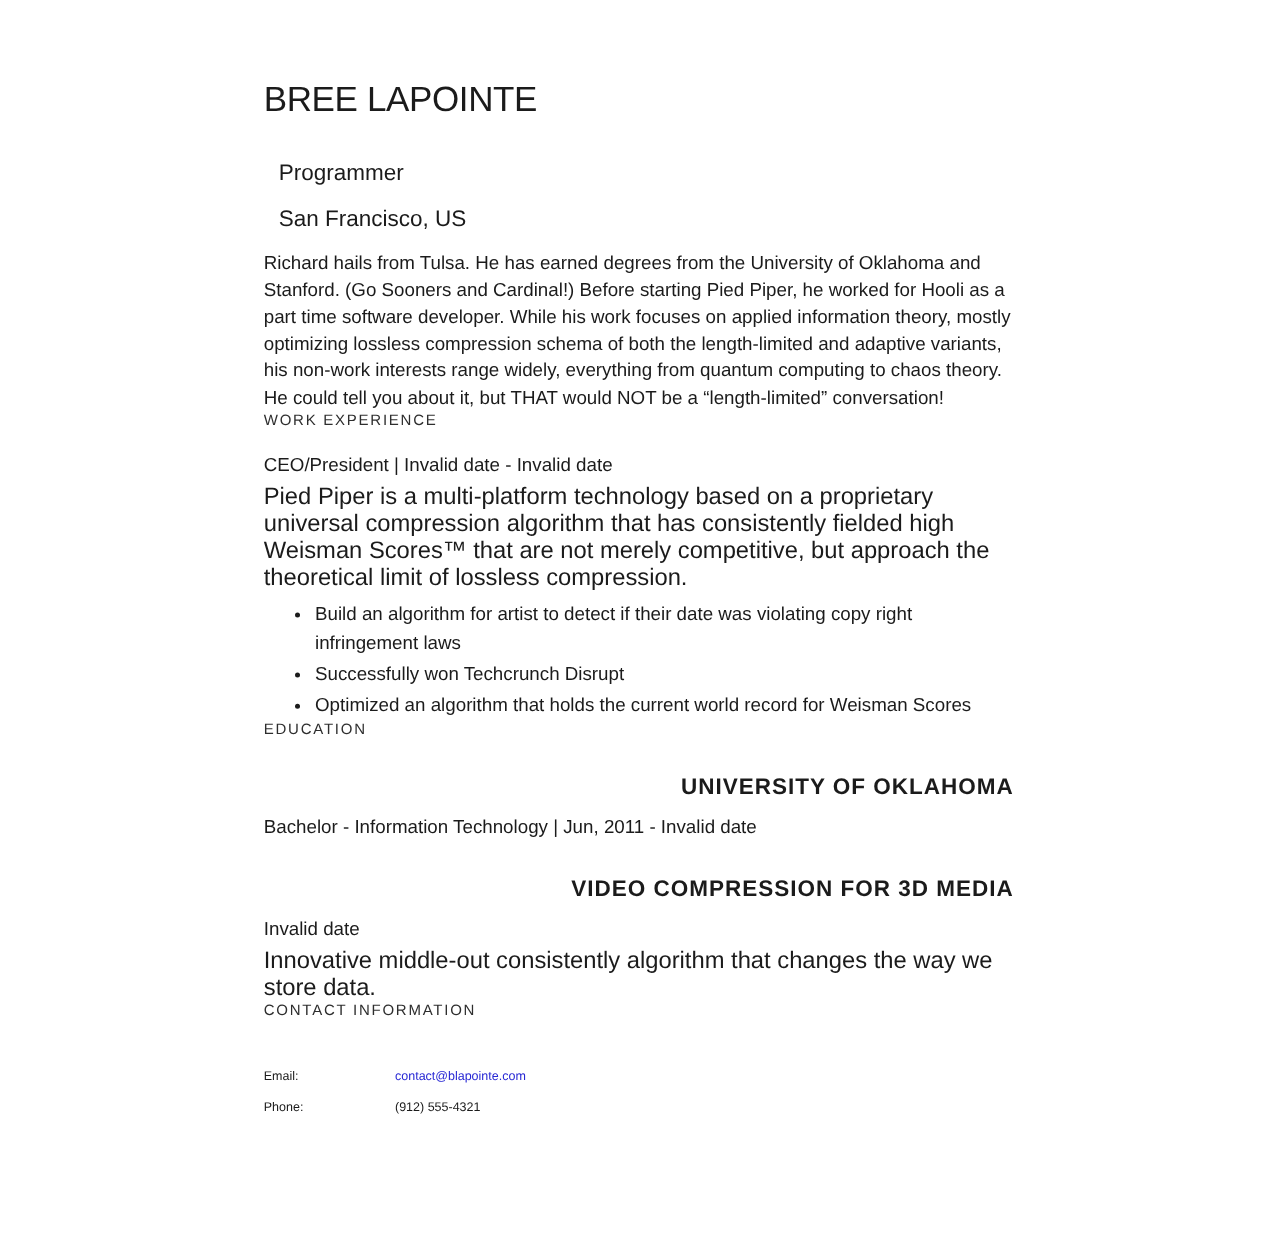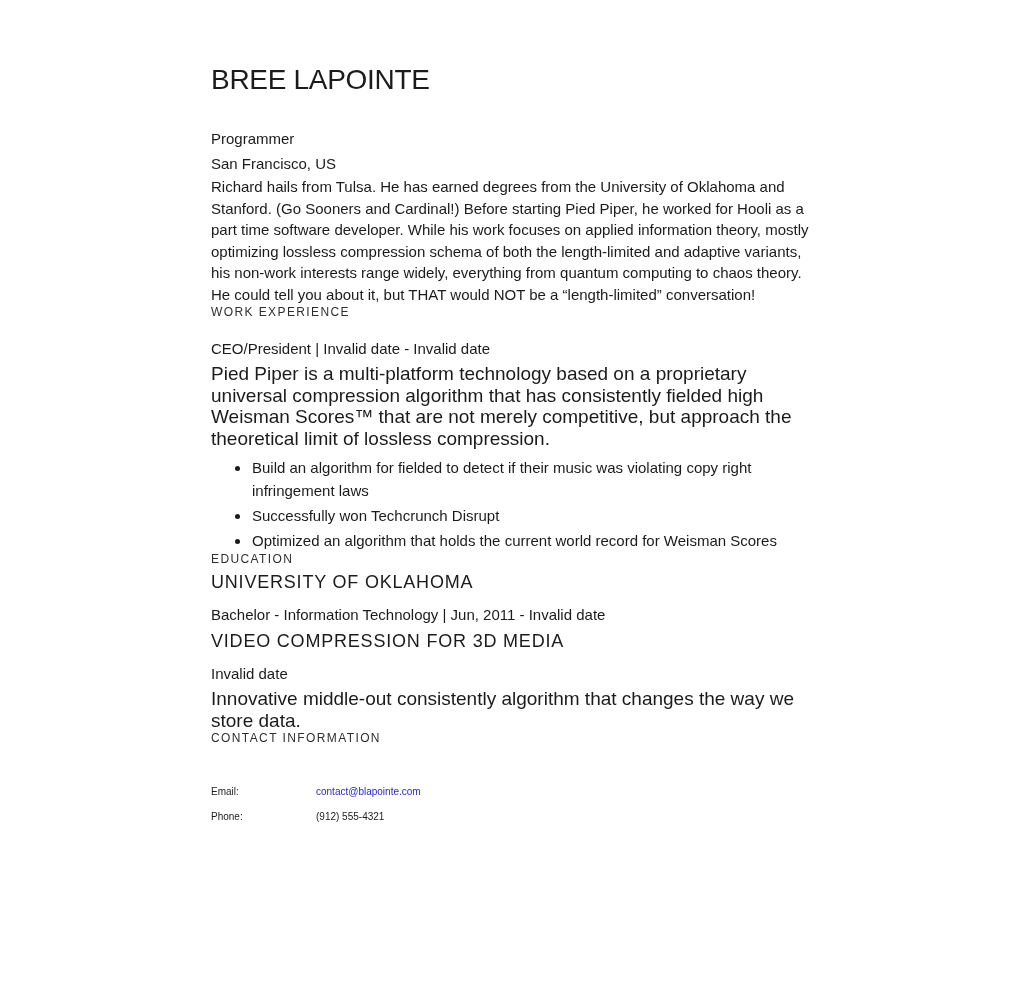--- a/index.html
+++ b/index.html
@@ -23,23 +23,23 @@
     overflow: hidden;
   }
   .name {
     font-size: 28px;
     line-height: 28px;
     font-weight: 400;
     letter-spacing: -0.3px;
     margin: 0;
   }
   .meta {
-    font-size: 15px;
+    font-size: 18px;
     line-height: 25px;
-    margin: 0;
+    margin: 12px;
   }
   .meta-first { margin-top: 32px; }
   .summary {
     font-size: 15px;
     line-height: 21.5px;
     margin: 0;
   }
   h2.section {
     font-size: 12px;
     line-height: 14px;
@@ -69,23 +69,24 @@
   }
   ul.highlights li {
     font-size: 15px;
     line-height: 23px;
     padding-left: 1px;
   }
   ul.highlights li + li { margin-top: 2px; }
   h3.item-title {
     font-size: 18px;
     line-height: 20px;
-    font-weight: 400;
+    font-weight: 700;
     letter-spacing: 0.8px;
-    margin: 6px 0 0 0;
+    margin: 29px 0 0 0;
+    text-align: right;
   }
   .sub-line {
     font-size: 15px;
     line-height: 21px;
     margin: 12px 0 0 0;
   }
   .contact-table { margin-top: 34px; }
   .contact-row {
     display: flex;
     font-size: 10px;
@@ -111,21 +112,21 @@
 
   <p class="meta meta-first">Programmer</p>
   <p class="meta">San Francisco, US</p>
 
   <p class="summary">Richard hails from Tulsa. He has earned degrees from the University of Oklahoma and Stanford. (Go Sooners and Cardinal!) Before starting Pied Piper, he worked for Hooli as a part time software developer. While his work focuses on applied information theory, mostly optimizing lossless compression schema of both the length-limited and adaptive variants, his non-work interests range widely, everything from quantum computing to chaos theory. He could tell you about it, but THAT would NOT be a “length-limited” conversation!</p>
 
   <h2 class="section sec-work">WORK EXPERIENCE</h2>
   <p class="role-line">CEO/President | Invalid date - Invalid date</p>
   <p class="body-text">Pied Piper is a multi-platform technology based on a proprietary universal compression algorithm that has consistently fielded high Weisman Scores™ that are not merely competitive, but approach the theoretical limit of lossless compression.</p>
   <ul class="highlights">
-    <li>Build an algorithm for fielded to detect if their music was violating copy right infringement laws</li>
+    <li>Build an algorithm for artist to detect if their date was violating copy right infringement laws</li>
     <li>Successfully won Techcrunch Disrupt</li>
     <li>Optimized an algorithm that holds the current world record for Weisman Scores</li>
   </ul>
 
   <h2 class="section sec-education">EDUCATION</h2>
   <h3 class="item-title">UNIVERSITY OF OKLAHOMA</h3>
   <p class="sub-line">Bachelor - Information Technology | Jun, 2011 - Invalid date</p>
 
   <h3 class="item-title">VIDEO COMPRESSION FOR 3D MEDIA</h3>
   <p class="sub-line">Invalid date</p>

